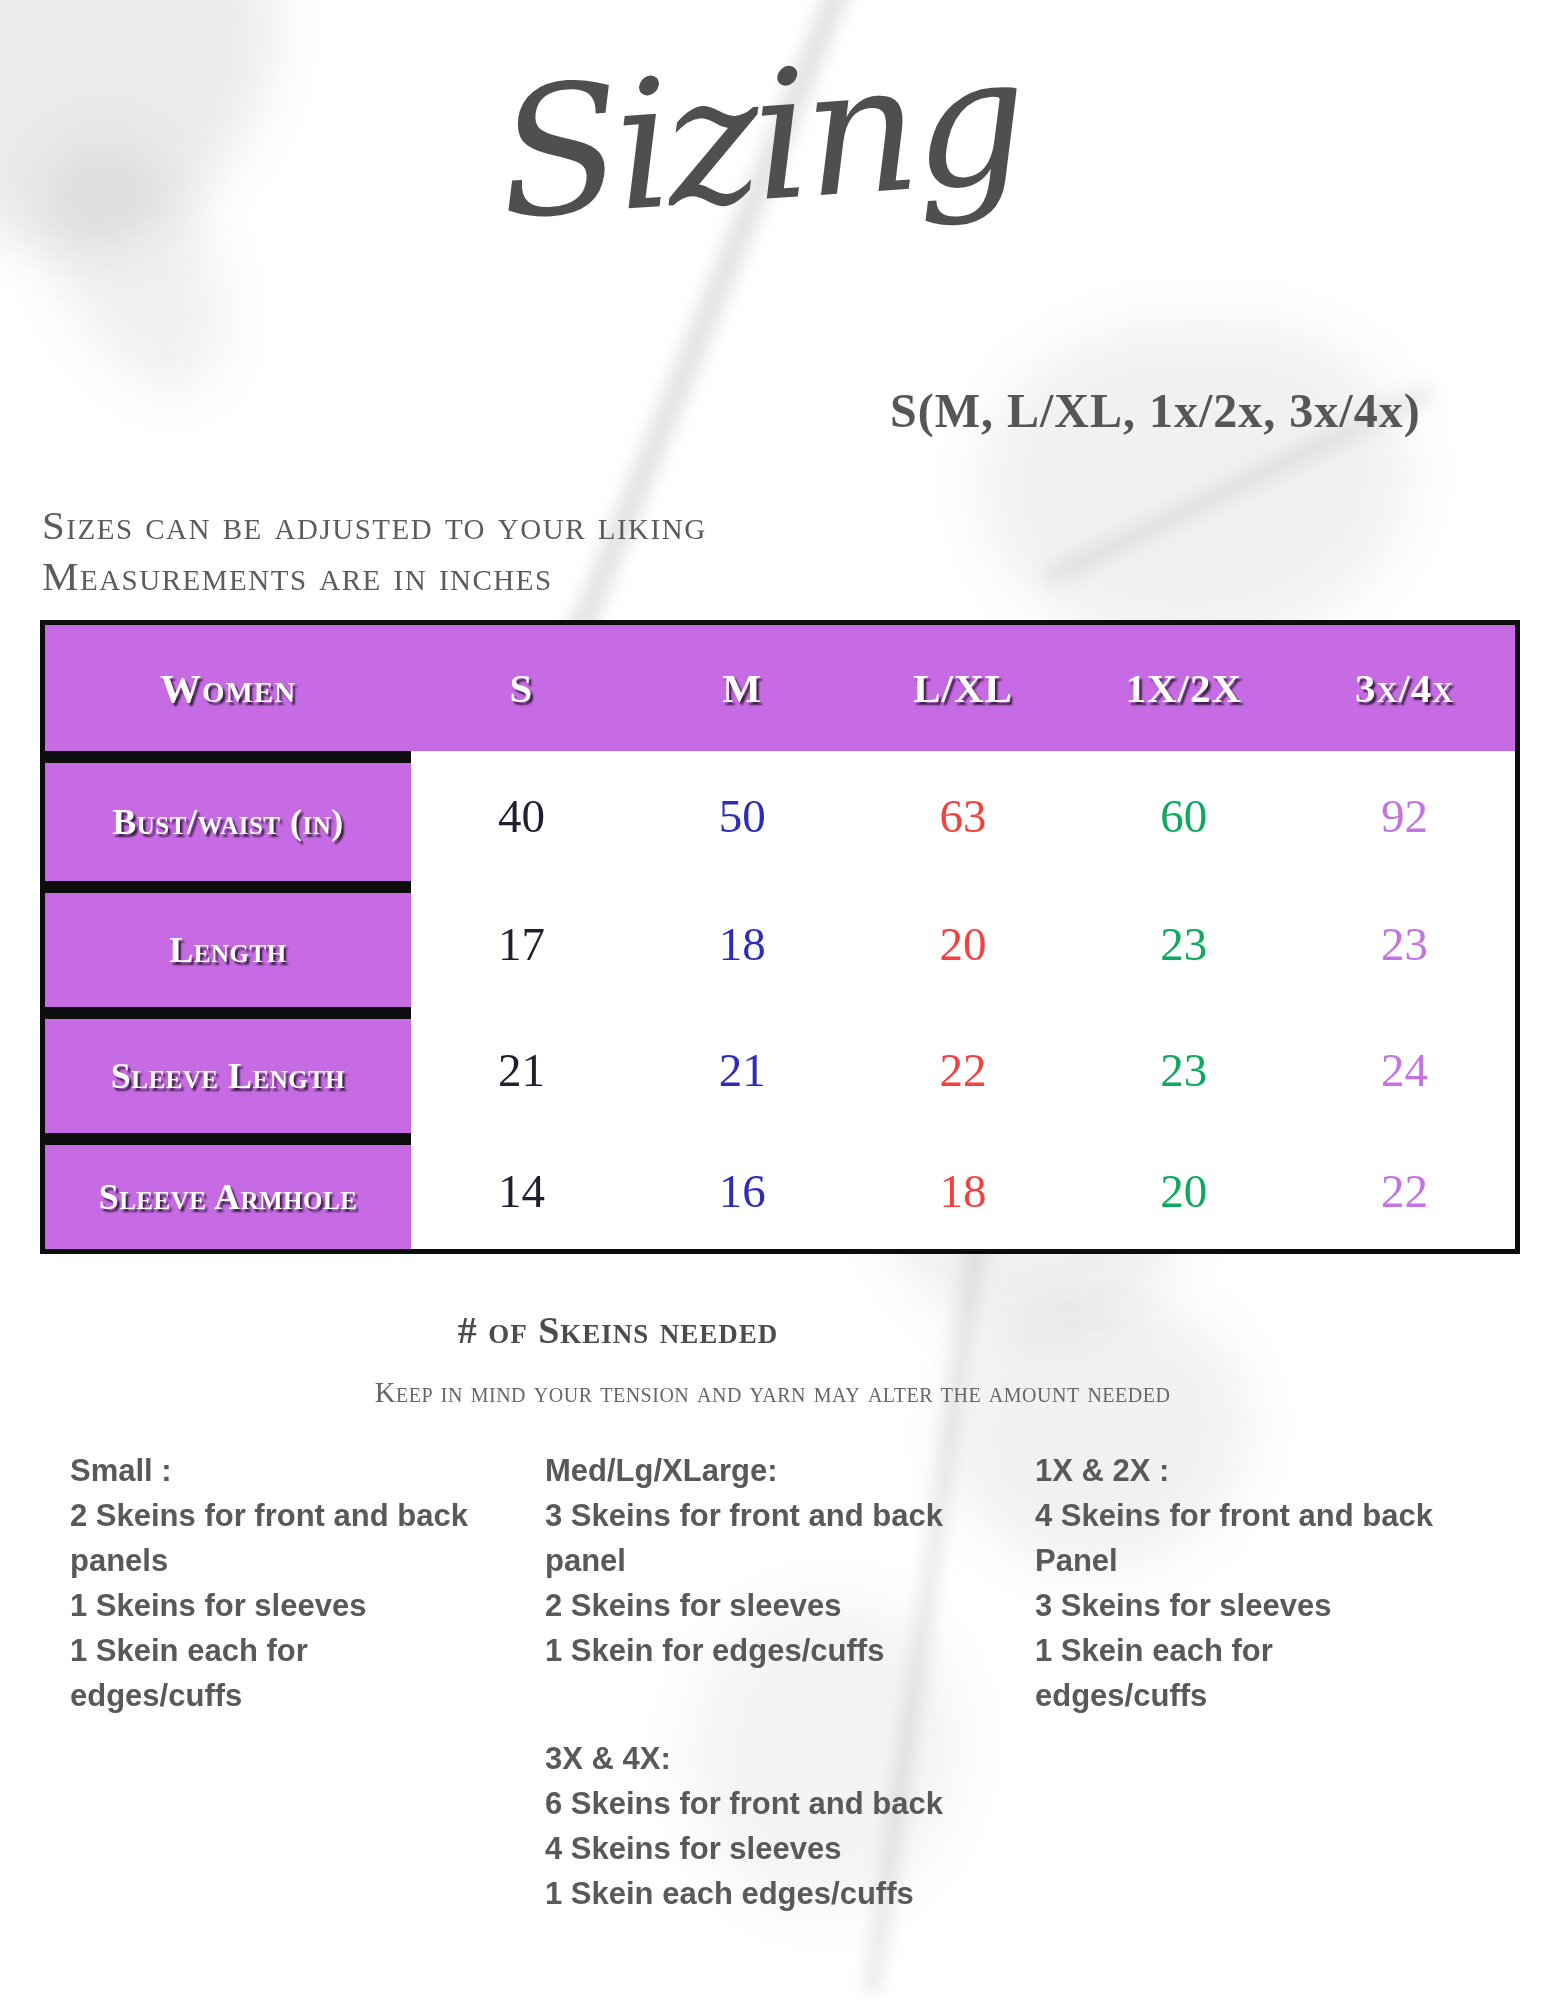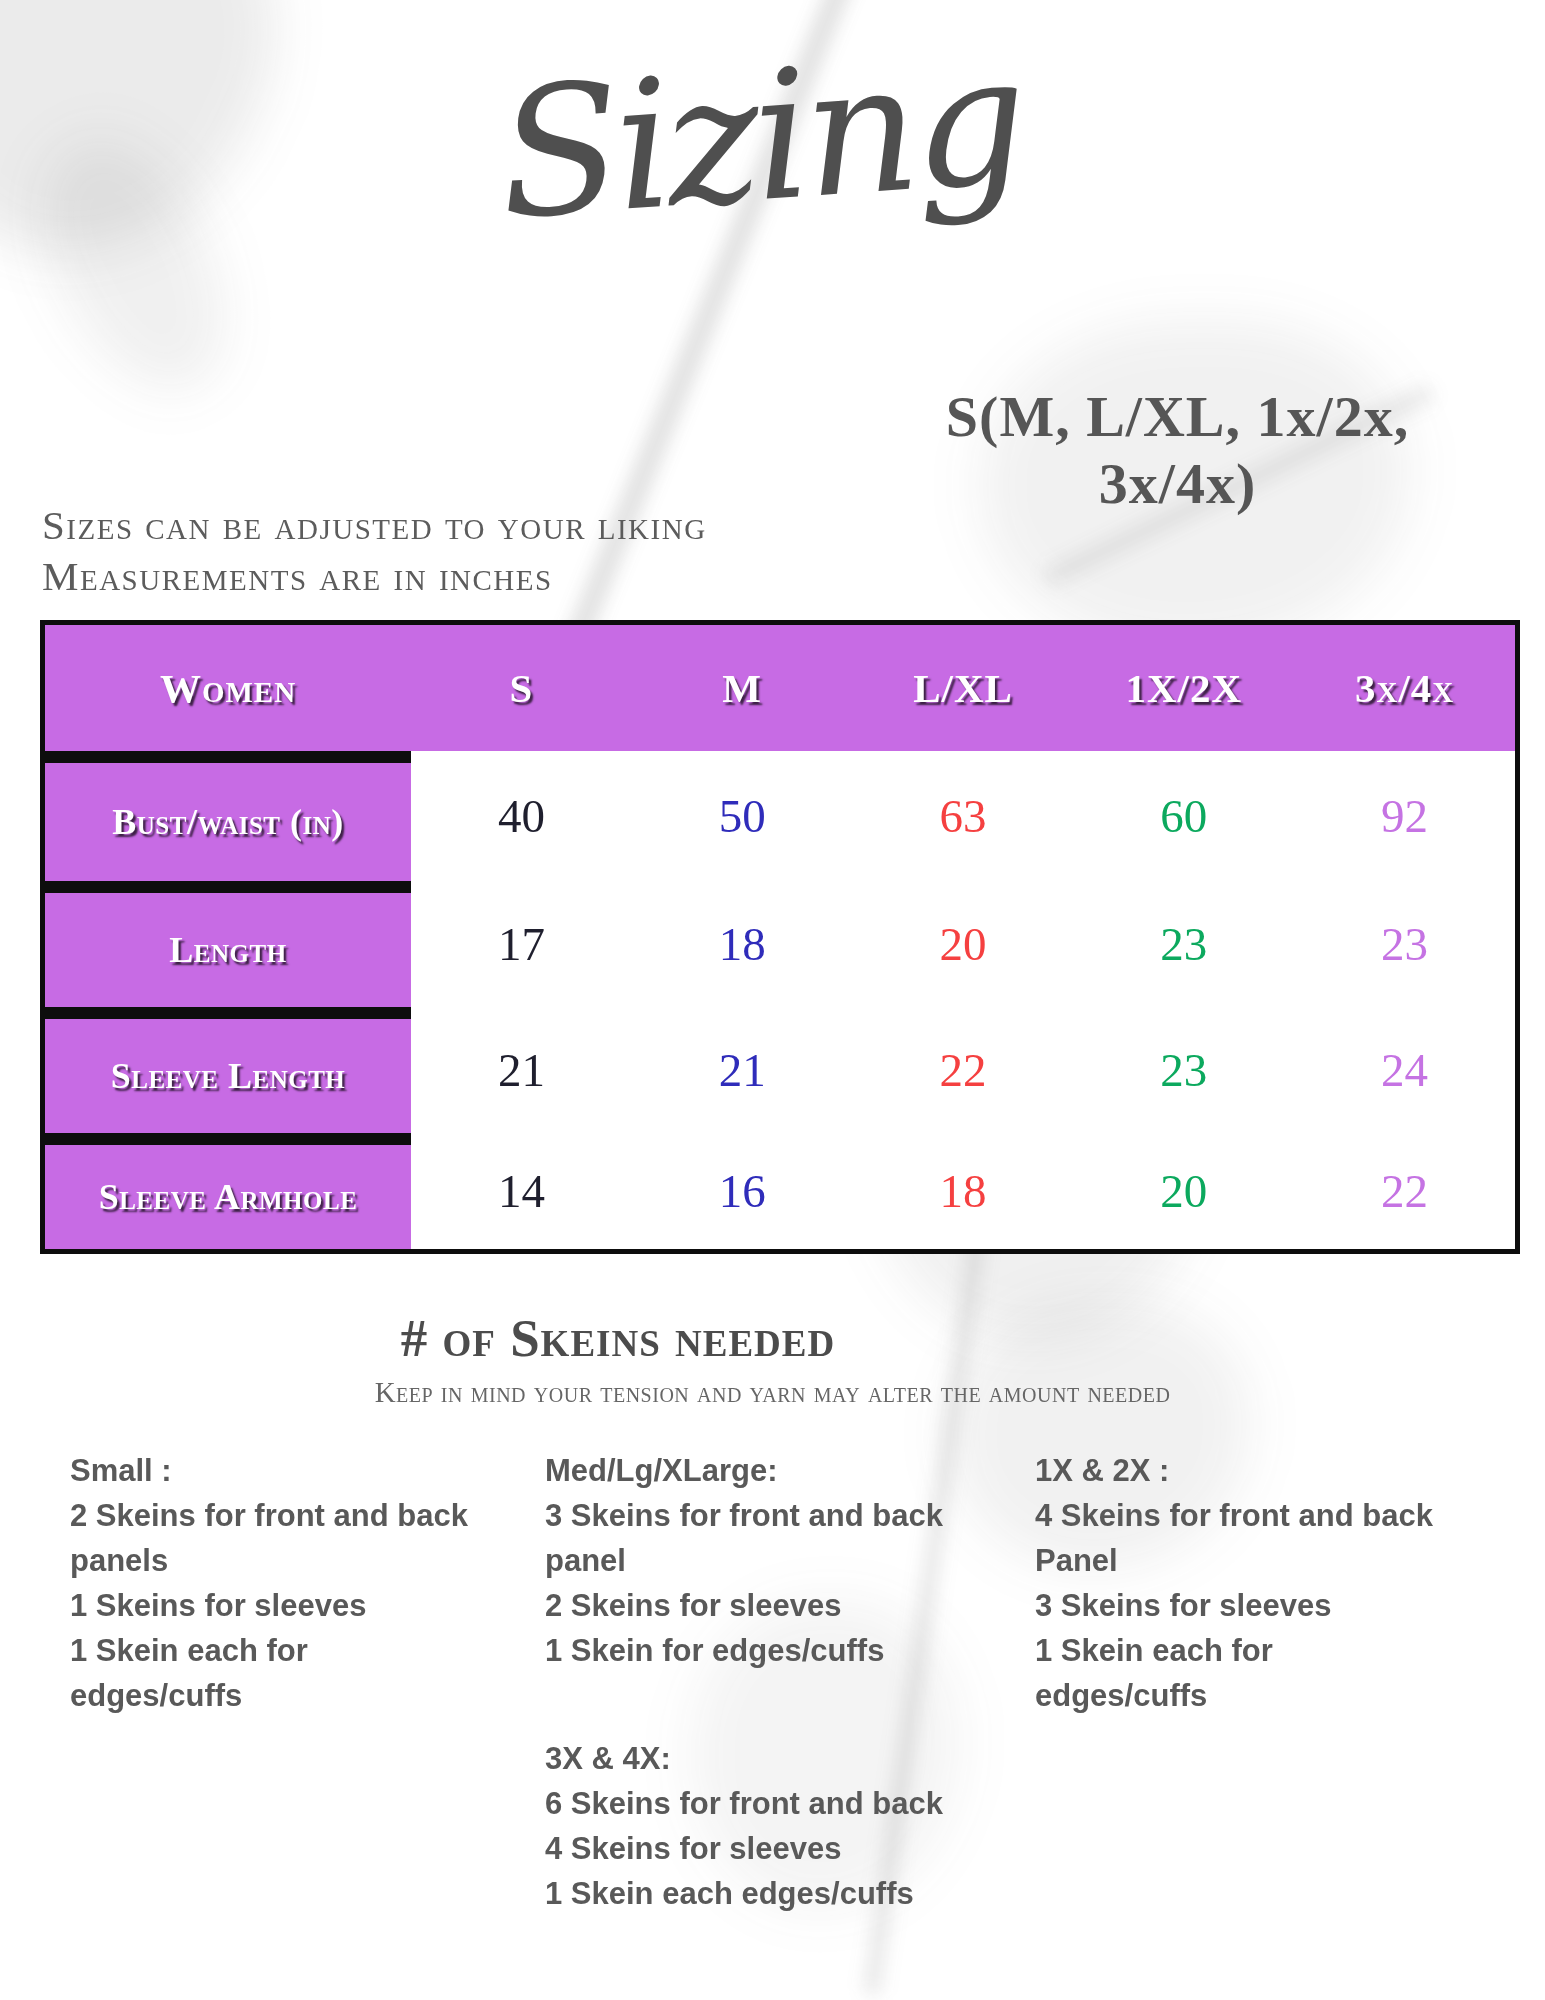--- a/index.html
+++ b/index.html
@@ -14,22 +14,22 @@
   .content{position:relative;z-index:1;}
 
   
   .title{
     position:absolute;left:430px;top:18px;width:660px;text-align:center;
     font-family:"DejaVu Serif", serif;font-style:italic;font-weight:400;
     font-size:178px;line-height:1.35;color:#4f4f4f;letter-spacing:-6px;
     transform:rotate(-4deg);
   }
   .subtitle{
-    position:absolute;left:890px;top:383px;width:575px;text-align:center;
-    font-family:"Liberation Serif", serif;font-size:58px;font-weight:600;
+    position:absolute;left:890px;top:383px;width:575px;text-align:left;
+    font-family:"Liberation Serif", serif;font-size:48px;font-weight:600;
     color:#565656;letter-spacing:1px;
   }
   .intro{
     position:absolute;left:42px;top:500px;width:760px;
     font-variant:small-caps;font-size:41px;line-height:51px;color:#5c5c5c;
     letter-spacing:1.5px;
   }
 
   
   .size-table{
@@ -43,21 +43,21 @@
     background:#c76be4;color:#ffffff;font-variant:small-caps;font-weight:700;
     text-shadow:2.5px 2.5px 2px rgba(0,0,0,0.7);
   }
   .th{font-size:41px;letter-spacing:1px;}
   .lbl{font-size:36px;letter-spacing:0.5px;padding:0 28px;line-height:1.25;margin-top:12px;}
   .num{background:#ffffff;font-size:47px;font-weight:400;}
 
   
   .skeins-heading{
     position:absolute;left:0;top:1308px;width:1236px;text-align:center;
-    font-variant:small-caps;font-weight:700;font-size:53px;color:#4c4c4c;
+    font-variant:small-caps;font-weight:700;font-size:38px;color:#4c4c4c;
     letter-spacing:1px;
   }
   .skeins-note{
     position:absolute;left:0;top:1376px;width:1545px;text-align:center;
     font-variant:small-caps;font-size:29px;color:#666666;letter-spacing:0.5px;
   }
   .skein-col{
     position:absolute;top:1448px;
     font-family:"Liberation Sans", sans-serif;font-weight:700;
     font-size:31px;line-height:45px;color:#595959;

